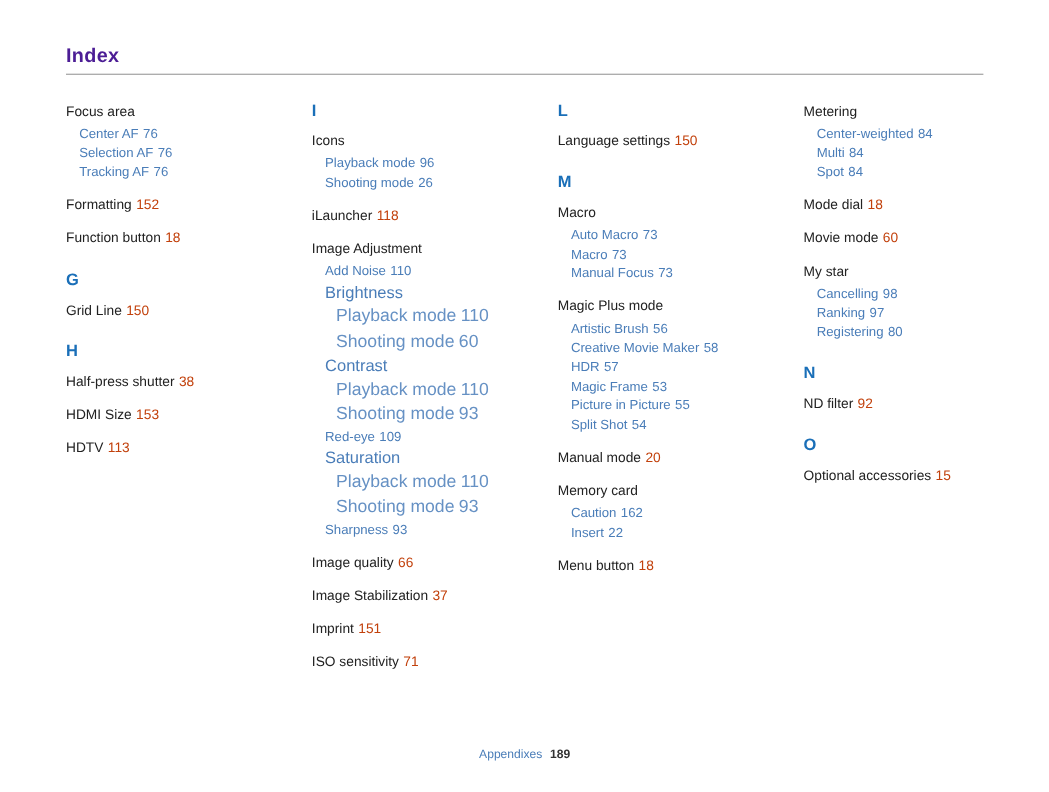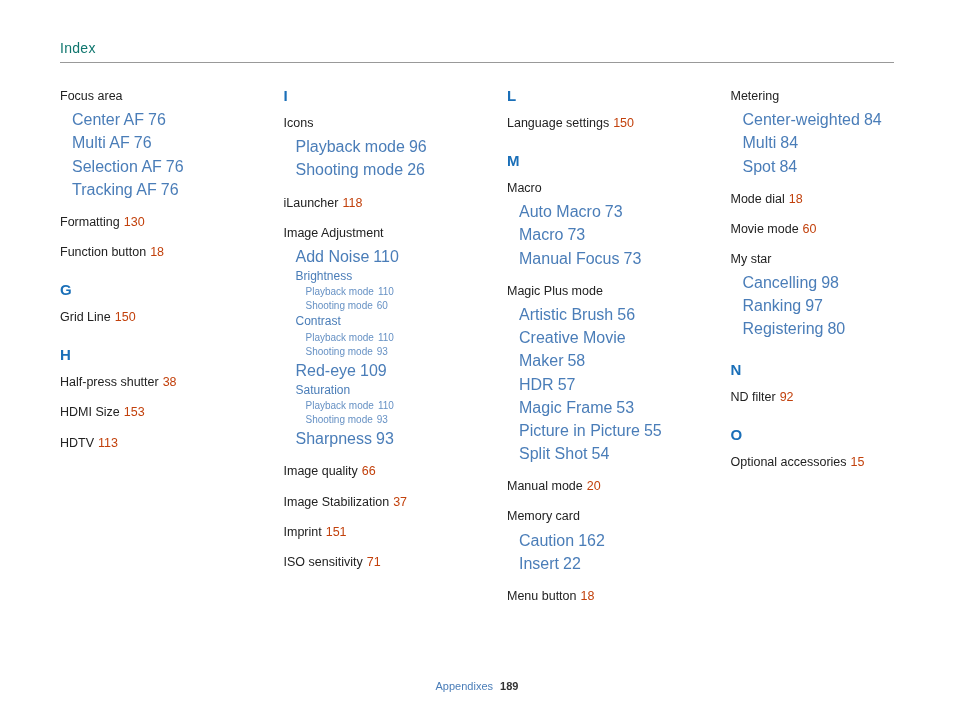--- a/index.html
+++ b/index.html
@@ -11,23 +11,23 @@
       padding: 40px 60px 30px 60px;
       position: relative;
       color: #222;
     }
     .header {
       border-bottom: 1px solid #999;
       padding-bottom: 6px;
       margin-bottom: 24px;
     }
     .header-title {
-      font-size: 14px;
-      font-weight: 400;
-      color: #0f766e;
+      font-size: 18px;
+      font-weight: 700;
+      color: #4c1d95;
       letter-spacing: 0.3px;
     }
     .columns {
       display: flex;
       gap: 60px;
     }
     .col {
       flex: 1;
       min-width: 0;
     }
@@ -52,39 +52,39 @@
     }
     .entry-page {
       color: #c2410c;
       margin-left: 4px;
     }
     .sub-list {
       margin-top: 3px;
     }
     .sub-item {
       margin-left: 12px;
-      font-size: 16px;
+      font-size: 12px;
       color: #4a7db8;
       line-height: 1.45;
     }
     .sub-item .entry-page {
       color: #4a7db8;
     }
     .sub-sub {
       margin-left: 22px;
-      font-size: 10px;
+      font-size: 16px;
       color: #6691c4;
       line-height: 1.4;
     }
     .sub-sub .entry-page {
       color: #6691c4;
     }
     .sub-head {
       margin-left: 12px;
-      font-size: 12px;
+      font-size: 15px;
       color: #4a7db8;
       line-height: 1.45;
     }
     .footer {
       position: absolute;
       bottom: 28px;
       left: 0;
       right: 0;
       text-align: center;
       font-size: 11px;
@@ -102,27 +102,26 @@
 <div class="header">
   <div class="header-title">Index</div>
 </div>
 
 <div class="columns">
   <div class="col" id="col-0">
       <div class="entry">
         <div><span class="entry-title">Focus area</span></div>
         <div class="sub-list">
           <div class="sub-item"><span>Center AF</span><span class="entry-page">76</span></div>
-          <div class="sub-item"><span>Multi AF</span><span class="entry-page">76</span></div>
           <div class="sub-item"><span>Selection AF</span><span class="entry-page">76</span></div>
           <div class="sub-item"><span>Tracking AF</span><span class="entry-page">76</span></div>
         </div>
       </div>
       <div class="entry">
-        <div><span class="entry-title">Formatting</span><span class="entry-page">130</span></div>
+        <div><span class="entry-title">Formatting</span><span class="entry-page">152</span></div>
       </div>
       <div class="entry">
         <div><span class="entry-title">Function button</span><span class="entry-page">18</span></div>
       </div>
       <div class="letter-heading">G</div>
       <div class="entry">
         <div><span class="entry-title">Grid Line</span><span class="entry-page">150</span></div>
       </div>
       <div class="letter-heading">H</div>
       <div class="entry">

